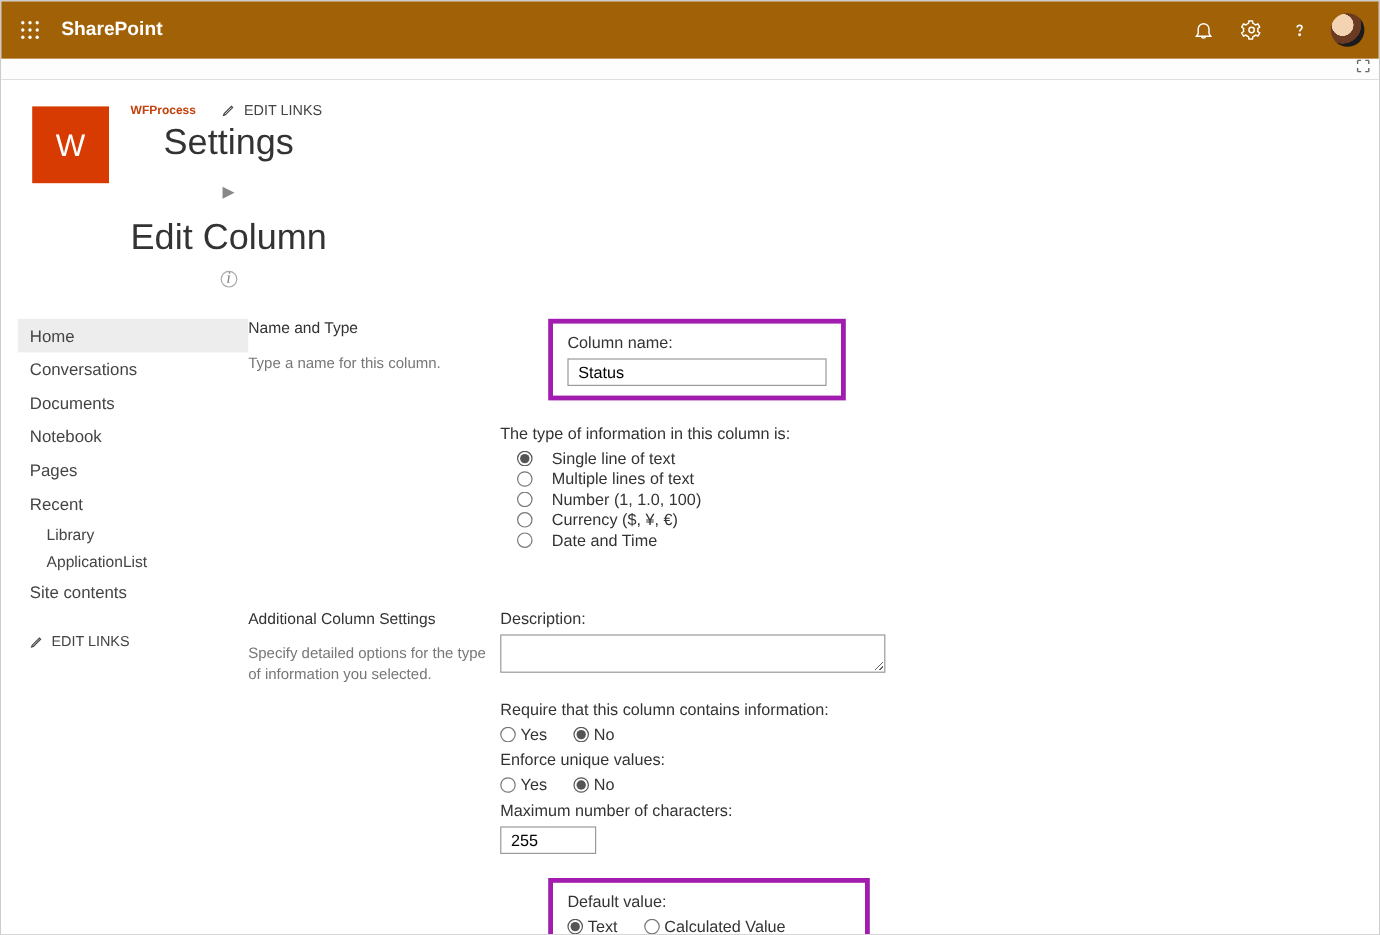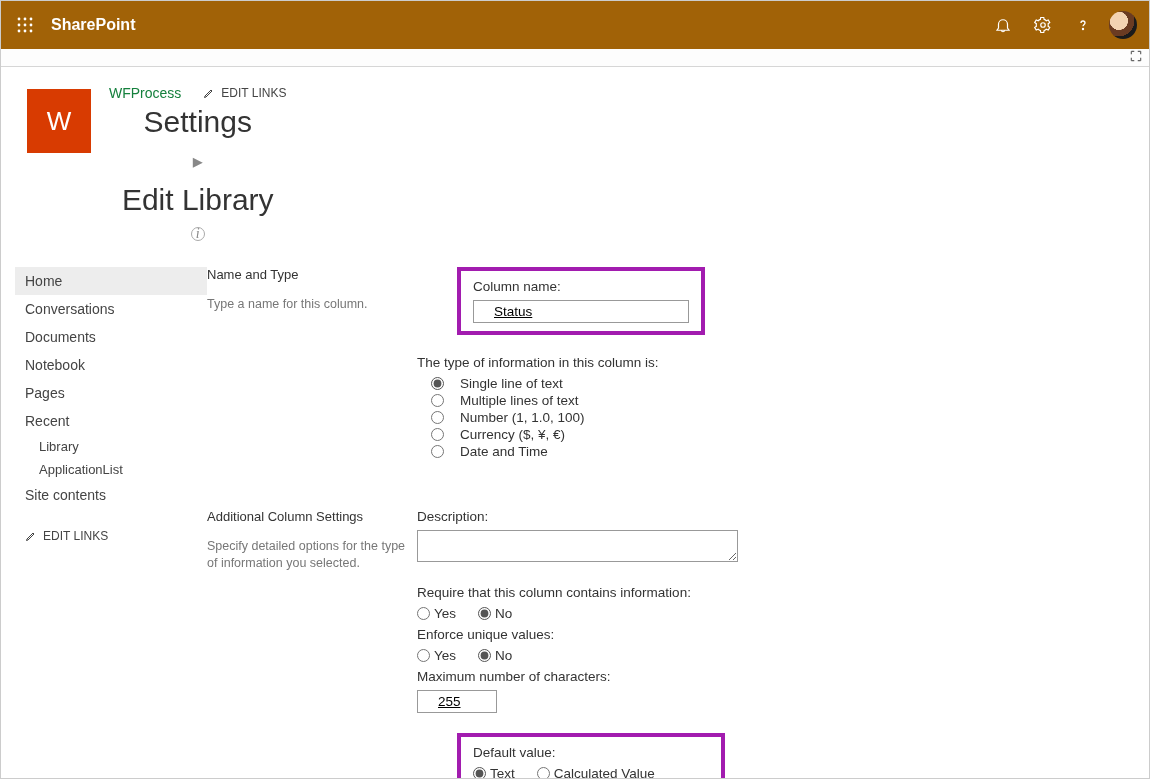--- a/index.html
+++ b/index.html
@@ -20,41 +20,41 @@
 
   
   .scrollwrap { position: absolute; top: 66px; left: 0; right: 0; bottom: 0; overflow-y: scroll; background: #fff; }
   .content { padding: 18px 0 30px 0; }
 
   
   .head-row { display: flex; align-items: flex-start; padding-left: 26px; }
   .site-tile { width: 64px; height: 64px; background: #d83b01; color: #fff; display: flex; align-items: center; justify-content: center; font-size: 26px; font-weight: 300; margin-top: 4px; }
   .head-texts { margin-left: 18px; }
   .crumb-row { display: flex; align-items: center; gap: 22px; font-size: 13px; color: #444; margin-bottom: 4px; }
-  .site-link { color: #15803d; font-size: 14px; font-weight: 400; }
+  .site-link { color: #c2410c; font-size: 10px; font-weight: 700; }
   .edit-links { color: #444; display: flex; align-items: center; gap: 6px; cursor: pointer; font-size: 12px; }
   .page-title { font-size: 30px; font-weight: 300; color: #333; display: flex; align-items: center; gap: 10px; flex-direction: column; }
   .page-title .sep { color: #888; font-size: 20px; }
   .info-icon { font-size: 14px; color: #888; border: 1px solid #aaa; border-radius: 50%; width: 14px; height: 14px; display: inline-flex; align-items: center; justify-content: center; font-style: italic; font-family: serif; }
 
   
   .bodygrid { display: flex; margin-top: 26px; padding-left: 14px; align-items: flex-start; }
   .leftnav { width: 192px; font-size: 14px; color: #444; }
   .leftnav .navitem { padding: 6px 10px; cursor: pointer; }
   .leftnav .navitem.active { background: #ededed; }
   .leftnav .childitem { padding: 4px 10px 4px 24px; cursor: pointer; font-size: 13px; }
   .leftnav .editlinks-nav { margin-top: 20px; padding-left: 10px; display: flex; align-items: center; gap: 6px; font-size: 12px; color: #444; cursor: pointer; }
   .section-label { width: 200px; font-size: 13px; color: #333; }
   .section-label .h { font-weight: 400; color: #333; margin-bottom: 14px; }
   .section-label .sub { color: #777; font-size: 12.5px; line-height: 1.35; }
   .fields { flex: 1; font-size: 13.5px; color: #333; }
 
   .fieldgroup { margin-bottom: 20px; }
   .fieldlabel { margin-bottom: 6px; }
-  input[type="text"] { border: 1px solid #999; padding: 3px 20px; font-size: 13.5px; font-family: inherit; text-decoration: underline; }
+  input[type="text"] { border: 1px solid #999; padding: 3px 8px; font-size: 13.5px; font-family: inherit; }
   textarea { border: 1px solid #999; resize: both; font-family: inherit; font-size: 13px; }
   .column-name-input { width: 216px; }
   .highlight-box { border: 4px solid #a21caf; padding: 8px 12px; display: inline-block; margin-left: 40px; }
 
   .radiolist div { margin: 2px 0 2px 14px; display: flex; align-items: center; gap: 16px; }
   .radiorow { display: flex; align-items: center; gap: 6px; margin: 4px 0 4px 0; }
   .radiorow .opt { display: flex; align-items: center; gap: 4px; margin-right: 16px; }
   input[type="radio"] { accent-color: #555; }
 
   .sections-stack > .section-row { display: flex; gap: 10px; margin-bottom: 30px; }
@@ -126,21 +126,21 @@
         <span class="edit-links">
           <svg class="pencil-svg" viewBox="0 0 24 24" fill="none" stroke="#444" stroke-width="2">
                 <path d="M3 21l3-1 12-12-2-2L4 18l-1 3z"></path>
               </svg>
           <span>EDIT LINKS</span>
         </span>
       </div>
       <div class="page-title">
         <span>Settings</span>
         <span class="sep">▸</span>
-        <span>Edit Library</span>
+        <span>Edit Column</span>
         <span class="info-icon">i</span>
       </div>
     </div>
   </div>
 
   <div class="bodygrid">
 
     <div class="leftnav">
       <div class="navitem active">Home</div>
       <div class="navitem">Conversations</div>

